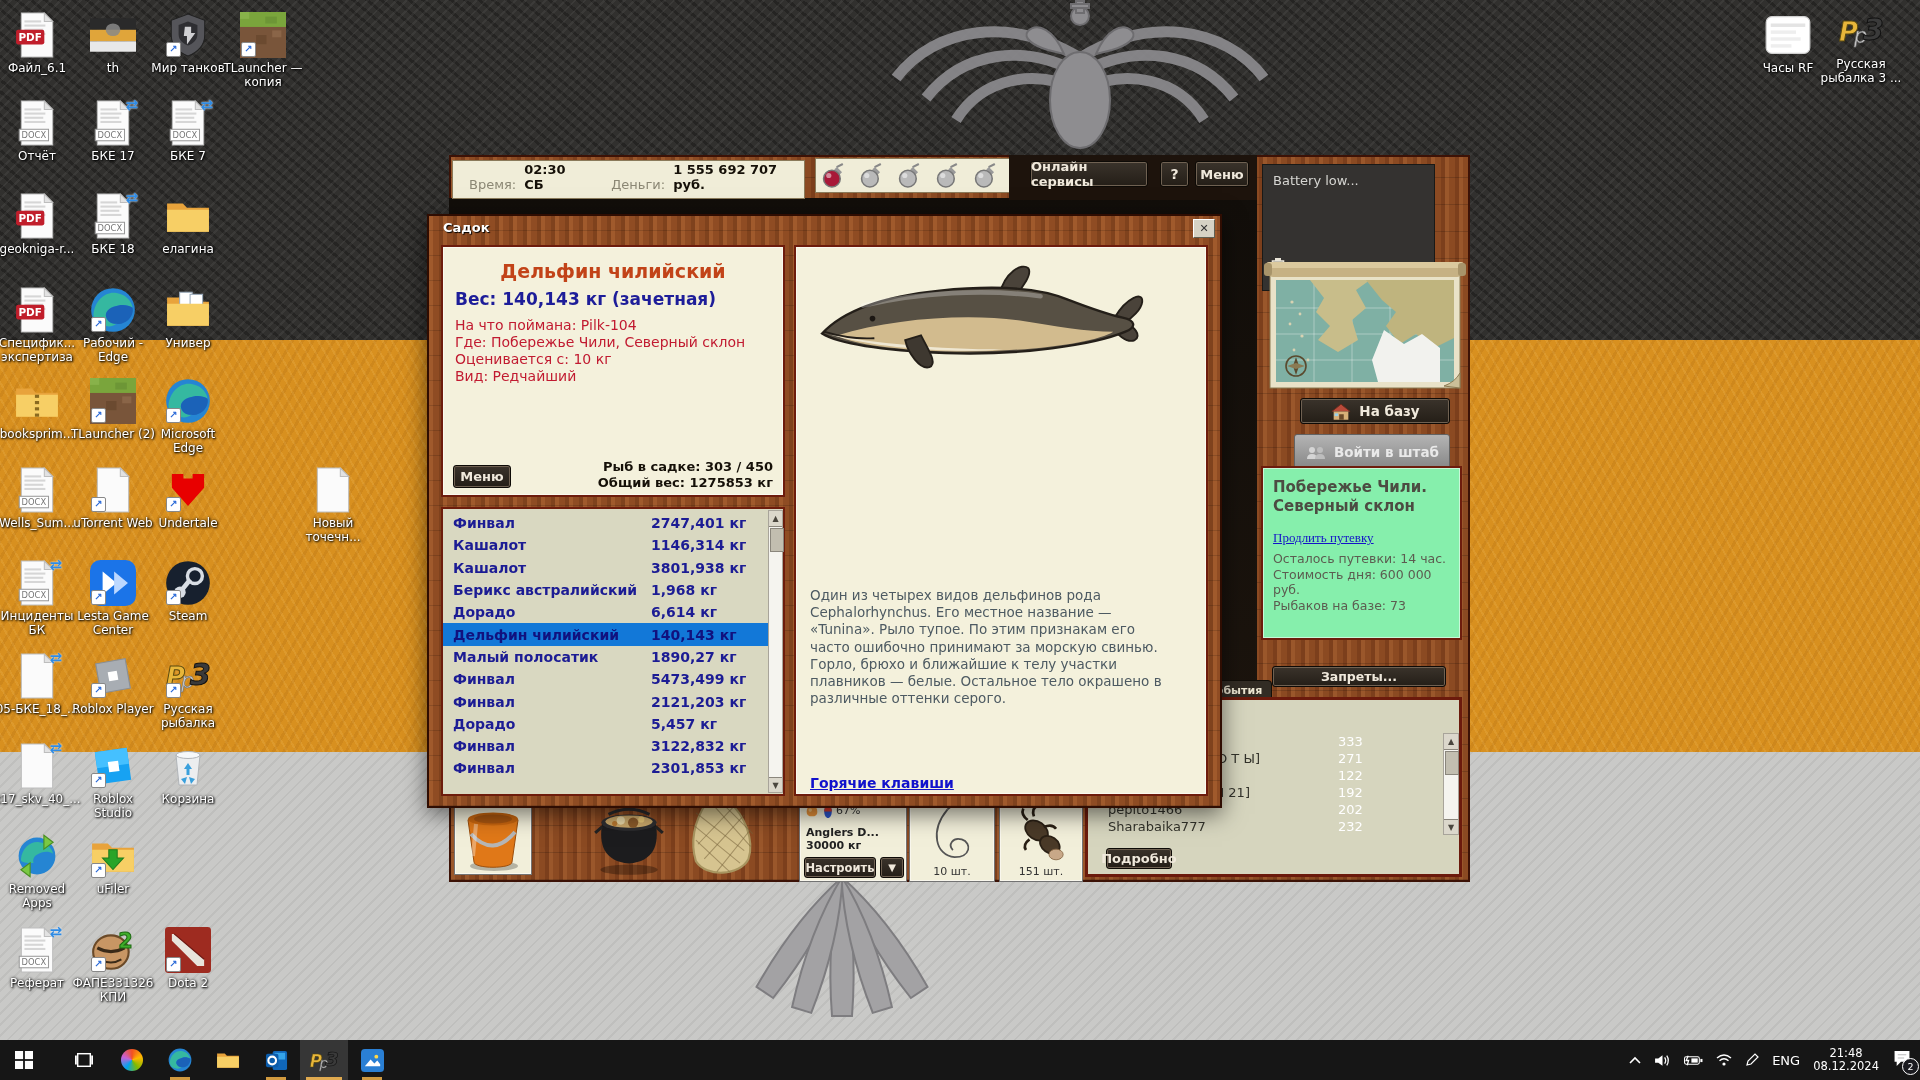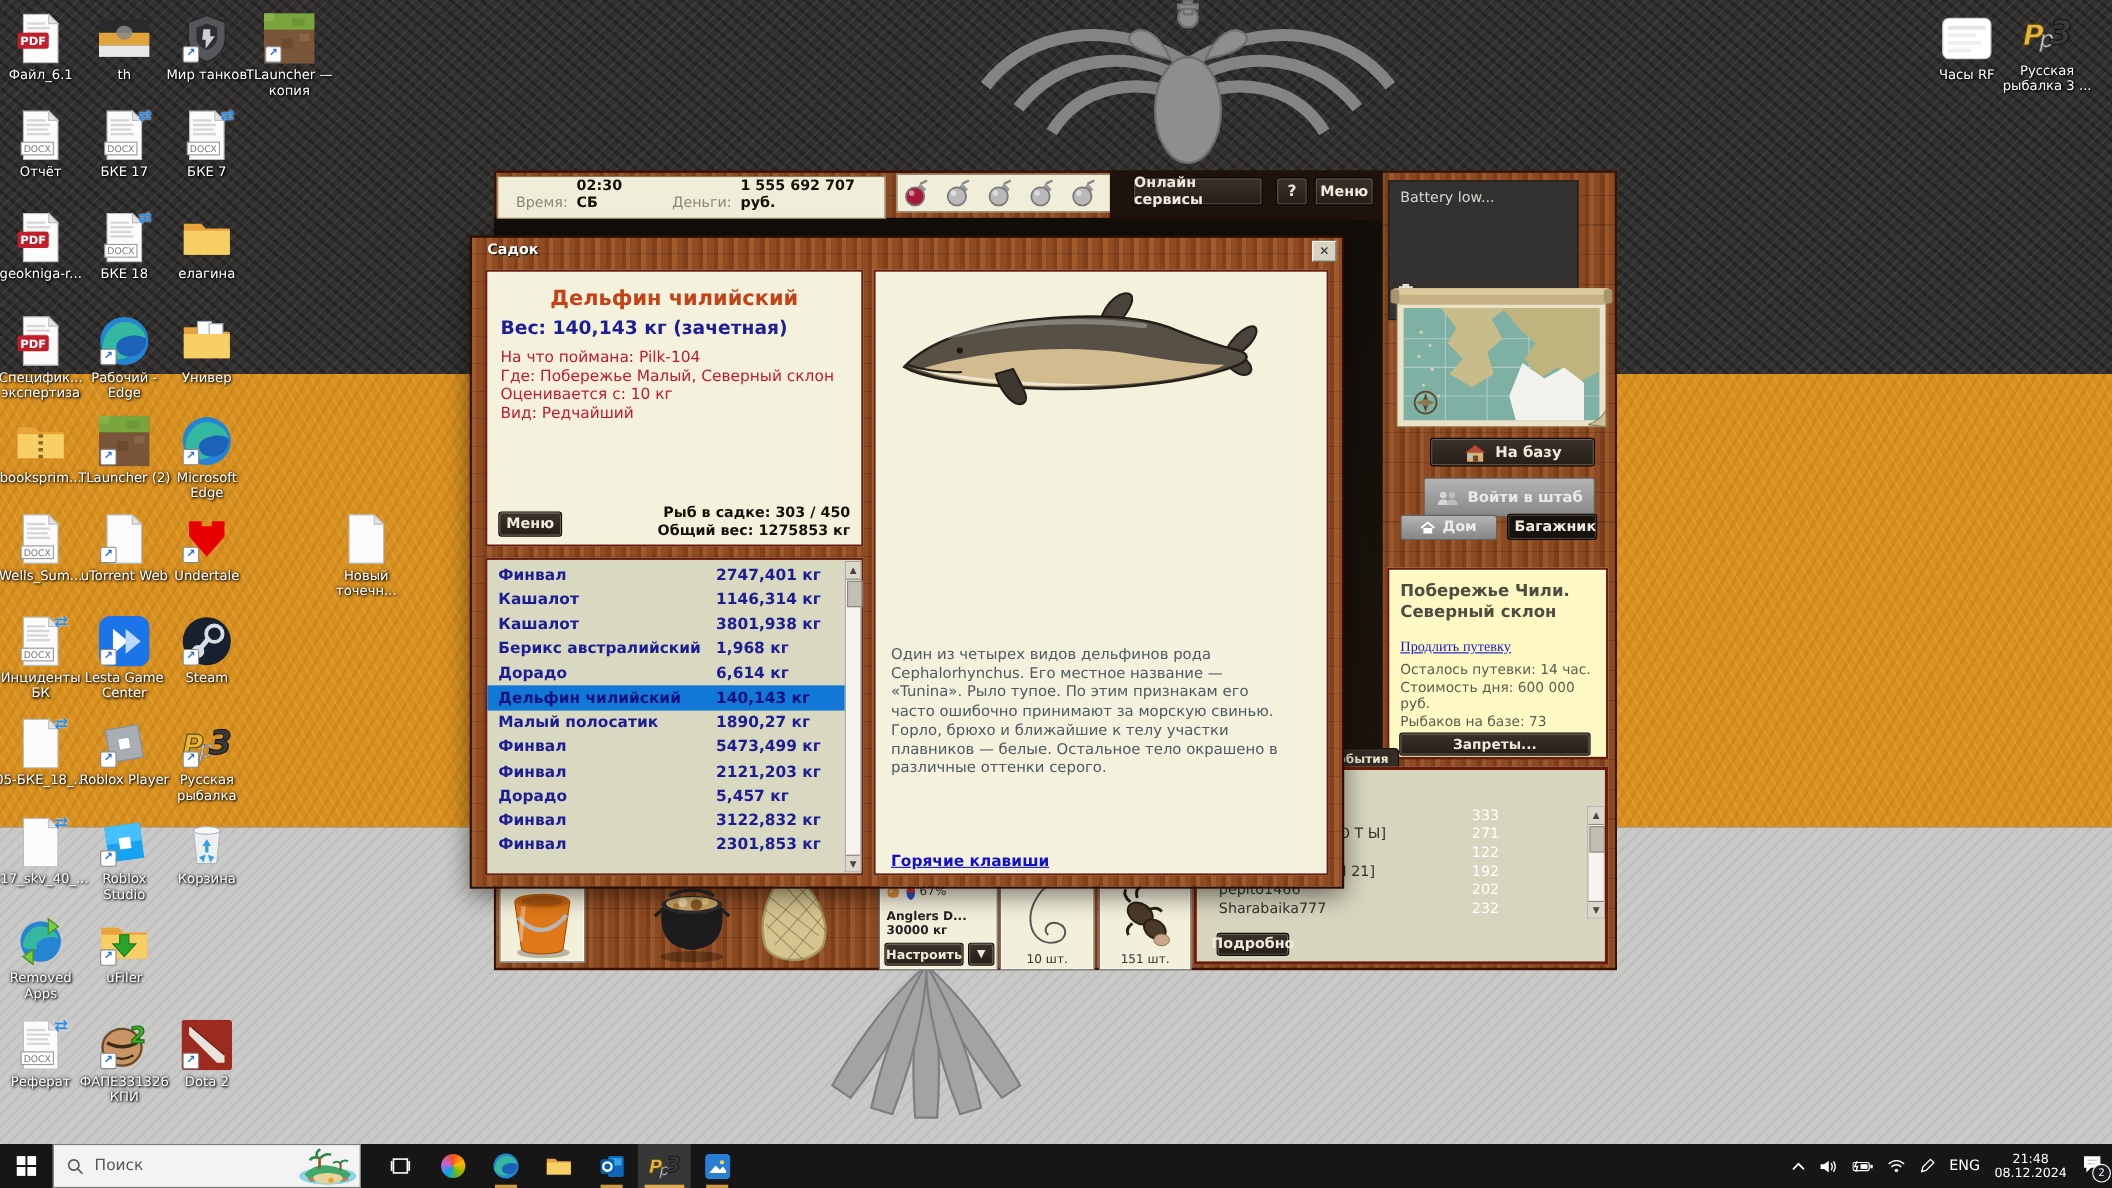--- a/index.html
+++ b/index.html
@@ -63,21 +63,21 @@
   #cam-box{left:1262px;top:164px;width:173px;height:127px;z-index:5;background:#343230;
            border:1px solid #191917;box-sizing:border-box;}
   #cam-text{position:absolute;left:10px;top:8px;font-size:13px;color:#d6d6d2;}
   #cam-batt{position:absolute;left:8px;bottom:8px;}
   #map-box{left:1264px;top:260px;width:202px;height:132px;z-index:5;}
   #btn-base{left:1300px;top:398px;width:150px;height:26px;z-index:5;font-size:13.5px;gap:7px;}
   #btn-hq{left:1294px;top:434px;width:156px;height:36px;z-index:5;font-size:13.5px;gap:7px;color:#e9e9e9;}
   #tab-home{left:1273px;top:468px;width:88px;height:23px;z-index:5;font-size:13px;gap:6px;}
   #tab-trunk{left:1370px;top:467px;width:82px;height:24px;z-index:5;font-size:13px;gap:5px;
              background:#17130f;box-shadow:inset 0 0 0 1px #4a4238;}
-  #loc-panel{left:1261px;top:516px;width:201px;height:174px;z-index:5;background:#fef9c3;}
+  #loc-panel{left:1261px;top:466px;width:201px;height:174px;z-index:5;background:#86efac;}
   .loc-title{font-size:15px;font-weight:bold;color:#4c4c42;line-height:19px;}
   #loc-link{font-size:13px;color:#1414c8;text-decoration:underline;cursor:pointer;display:inline-block;margin-top:14px;font-family:Liberation Serif, serif;}
   .loc-info{font-size:12.5px;color:#5c5c50;line-height:15.5px;}
   #btn-bans{left:1272px;top:666px;width:174px;height:21px;z-index:5;font-size:12.5px;}
 
   
   .slot{background:#f2efda;border:1px solid #737373;box-sizing:border-box;z-index:5;
         box-shadow:inset 0 0 0 1px rgba(255,255,255,.5);}
   #slot-bucket{left:454px;top:806px;width:78px;height:69px;}
   #inv-pot{left:588px;top:804px;width:82px;height:72px;z-index:5;}
@@ -911,21 +911,21 @@
   <div id="btn-details" class="abs btn-dark">Подробно</div>
 
   <div id="dialog" class="abs"></div>
   <div id="dlg-title" class="abs">Садок</div>
   <div id="dlg-close" class="abs">✕</div>
 
   <div id="panel-info" class="abs panel-beige">
     <div id="fish-name">Дельфин чилийский</div>
     <div id="fish-weight">Вес: 140,143 кг (зачетная)</div>
     <div class="fish-red" style="top:70px">На что поймана: Pilk-104</div>
-    <div class="fish-red" style="top:87px">Где: Побережье Малый, Северный склон</div>
+    <div class="fish-red" style="top:87px">Где: Побережье Чили, Северный склон</div>
     <div class="fish-red" style="top:104px">Оценивается с: 10 кг</div>
     <div class="fish-red" style="top:121px">Вид: Редчайший</div>
     <div id="btn-dlg-menu" class="btn-dark">Меню</div>
     <div class="cage-line" style="top:212px">Рыб в садке: 303 / 450</div>
     <div class="cage-line" style="top:228px">Общий вес: 1275853 кг</div>
   </div>
 
   <div id="panel-list" class="abs"></div>
   <div id="fish-list">
       <div class="frow">
@@ -1001,38 +1001,20 @@
 
   <div id="taskbar" class="abs">
     <div id="tb-start">
       <svg width="18" height="18" viewBox="0 0 20 20">
         <rect width="9" height="9" fill="#fff"></rect>
           <rect x="11" width="9" height="9" fill="#fff"></rect>
         <rect y="11" width="9" height="9" fill="#fff"></rect>
           <rect x="11" y="11" width="9" height="9" fill="#fff"></rect>
       </svg>
     </div>
-    <div id="tb-search">
-      <svg width="15" height="15" viewBox="0 0 16 16" style="margin-left:12px">
-        <circle cx="6.5" cy="6.5" r="5" fill="none" stroke="#555" stroke-width="1.6"></circle>
-        <path d="M10.5,10.5 L15,15" stroke="#555" stroke-width="1.6"></path>
-      </svg>
-      <span id="tb-search-ph">Поиск</span>
-      <svg id="tb-island" viewBox="0 0 60 36">
-        <ellipse cx="30" cy="27" rx="27" ry="8" fill="#8fd4e8"></ellipse>
-        <path d="M8,25 q10,-10 22,-8 q14,2 22,8 l-6,7 H14 z" fill="#3fa86a"></path>
-        <ellipse cx="30" cy="29" rx="14" ry="5" fill="#e8d49a"></ellipse>
-        <path d="M20,10 q-2,-6 3,-8 M23,10 q5,-5 10,-3 M22,10 q-6,-2 -9,2" stroke="#2e8a4a" stroke-width="2.5" fill="none"></path>
-        <rect x="21" y="9" width="2.5" height="11" fill="#8a5a2e"></rect>
-        <path d="M41,15 q4,-4 8,-2 M42,15 q-4,-3 -7,0" stroke="#2e8a4a" stroke-width="2" fill="none"></path>
-        <rect x="41" y="14" width="2" height="8" fill="#8a5a2e"></rect>
-        <path d="M12,31 q3,-3 5,0 M44,31 q3,-3 5,0" stroke="#e86a5a" stroke-width="2" fill="none"></path>
-        <circle cx="33" cy="31" r="2.5" fill="#f0a030"></circle>
-      </svg>
-    </div>
     <div class="tb-slot" style="margin-left:12px">
       <svg width="18" height="18" viewBox="0 0 20 20">
         <rect x="3" y="3" width="14" height="14" fill="none" stroke="#fff" stroke-width="1.6"></rect>
         <rect x="0" y="5" width="2" height="10" fill="#fff"></rect>
           <rect x="18" y="5" width="2" height="10" fill="#fff"></rect>
       </svg>
     </div>
     <div class="tb-slot">
       <span style="width:22px;height:22px;border-radius:50%;display:block;
         background:conic-gradient(#f25022,#ffb900,#7fba00,#00a4ef,#c562d8,#f25022);"></span>

